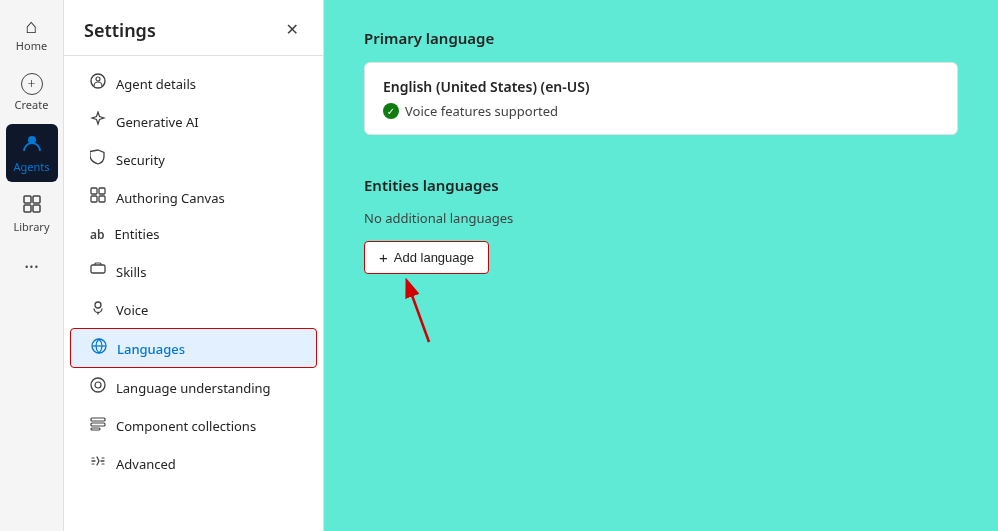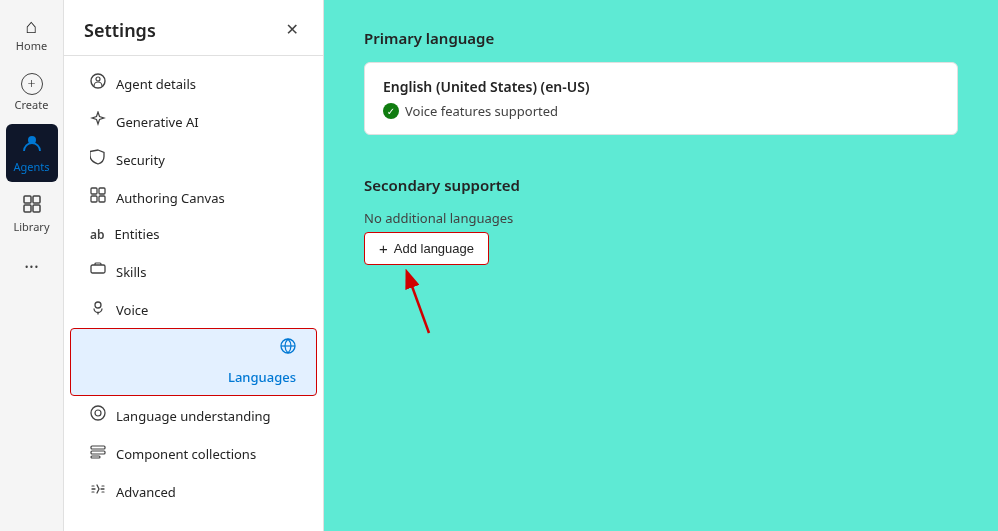--- a/index.html
+++ b/index.html
@@ -61,21 +61,20 @@
       padding: 9px 20px;
       cursor: pointer;
       border-radius: 4px;
       margin: 0 6px;
       color: #242424;
     }
     .menu-item.active {
       background: #e3f0ff;
       color: #0078d4;
       border: 1.5px solid #d00000;
-      flex-direction: column;
     }
     .menu-item .menu-icon { font-size: 15px; flex-shrink: 0; }
     .menu-item .menu-label { font-size: 13px; }
     .menu-item.active .menu-label { color: #0078d4; font-weight: 500; }
 
     
     .main-content {
       flex: 1;
       padding: 28px 40px;
       overflow-y: auto;
@@ -109,21 +108,21 @@
       width: 16px; height: 16px;
       border-radius: 50%;
       background: #107c10;
       display: flex; align-items: center; justify-content: center;
       color: #fff;
       font-size: 10px;
       flex-shrink: 0;
     }
 
     .secondary-section { margin-top: 0; }
-    .no-lang-text { font-size: 13px; color: #424242; margin-bottom: 5px; }
+    .no-lang-text { font-size: 13px; color: #424242; margin-bottom: 14px; }
 
     .add-lang-btn {
       display: inline-flex;
       align-items: center;
       gap: 6px;
       padding: 7px 14px;
       border: 1.5px solid #d00000;
       border-radius: 4px;
       background: #fff;
       color: #242424;
@@ -305,21 +304,21 @@
 
   <div class="primary-lang-card">
     <div class="primary-lang-name">English (United States) (en-US)</div>
     <div class="voice-supported">
       <div class="check-circle">✓</div>
       <span>Voice features supported</span>
     </div>
   </div>
 
   <div class="secondary-section">
-    <div class="section-title">Secondary supported</div>
+    <div class="section-title">Entities languages</div>
     <div class="no-lang-text">No additional languages</div>
 
     <div class="arrow-container">
       <button class="add-lang-btn">
         <span style="font-size:15px;font-weight:300;">+</span>
         <span>Add language</span>
       </button>
       
       <svg class="arrow-svg" width="80" height="70" viewBox="0 0 80 70" style="position:absolute;top:36px;left:25px;">
         <defs>

